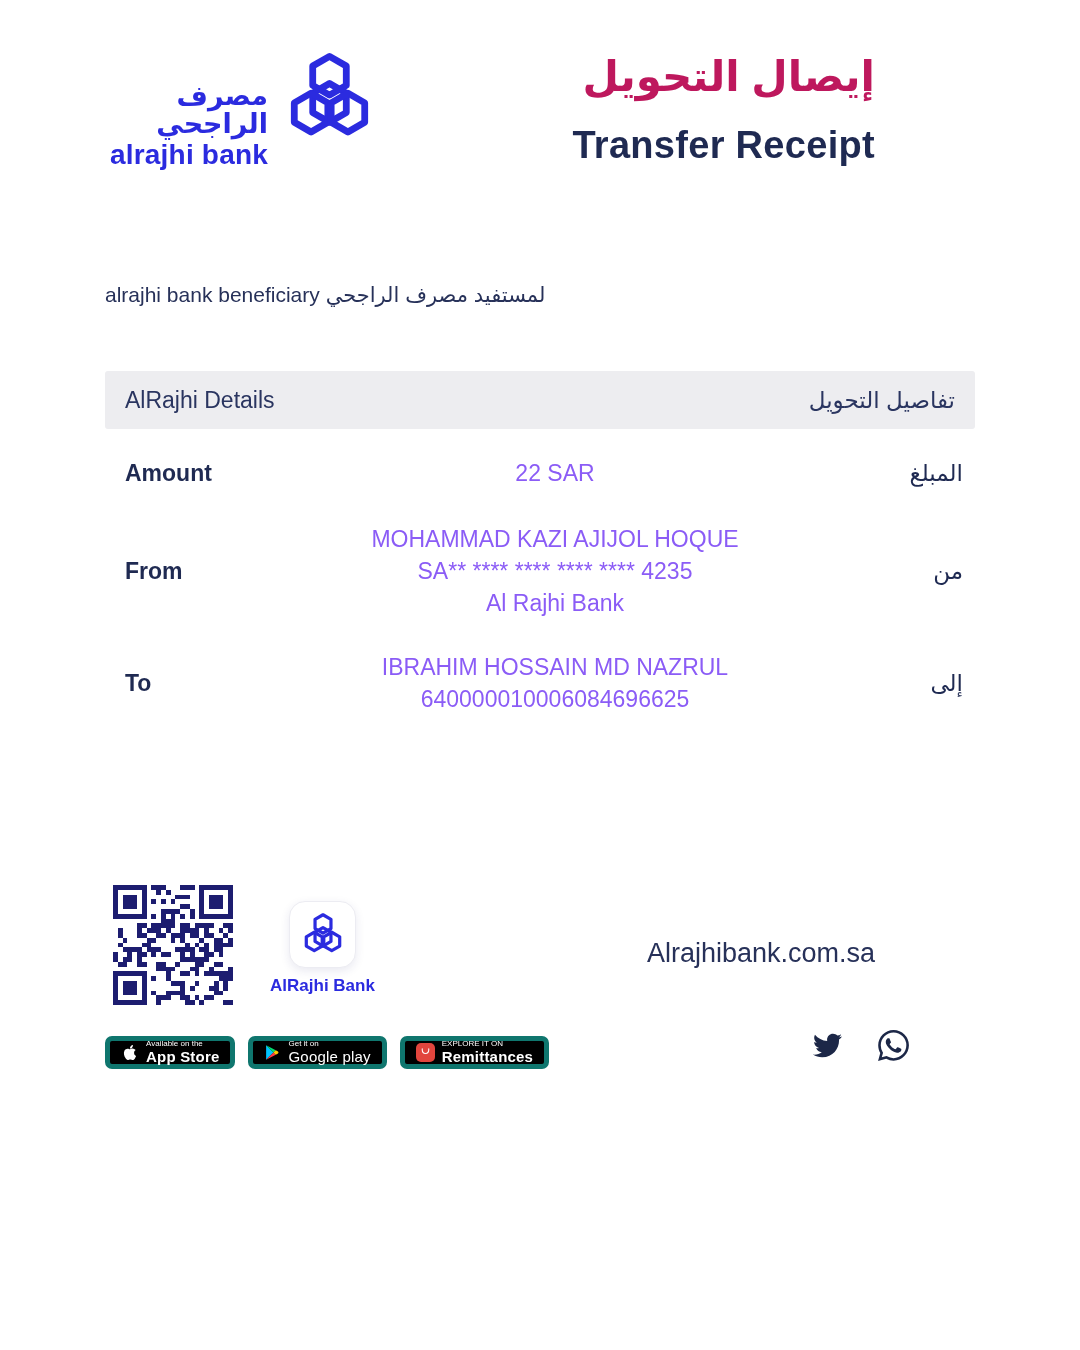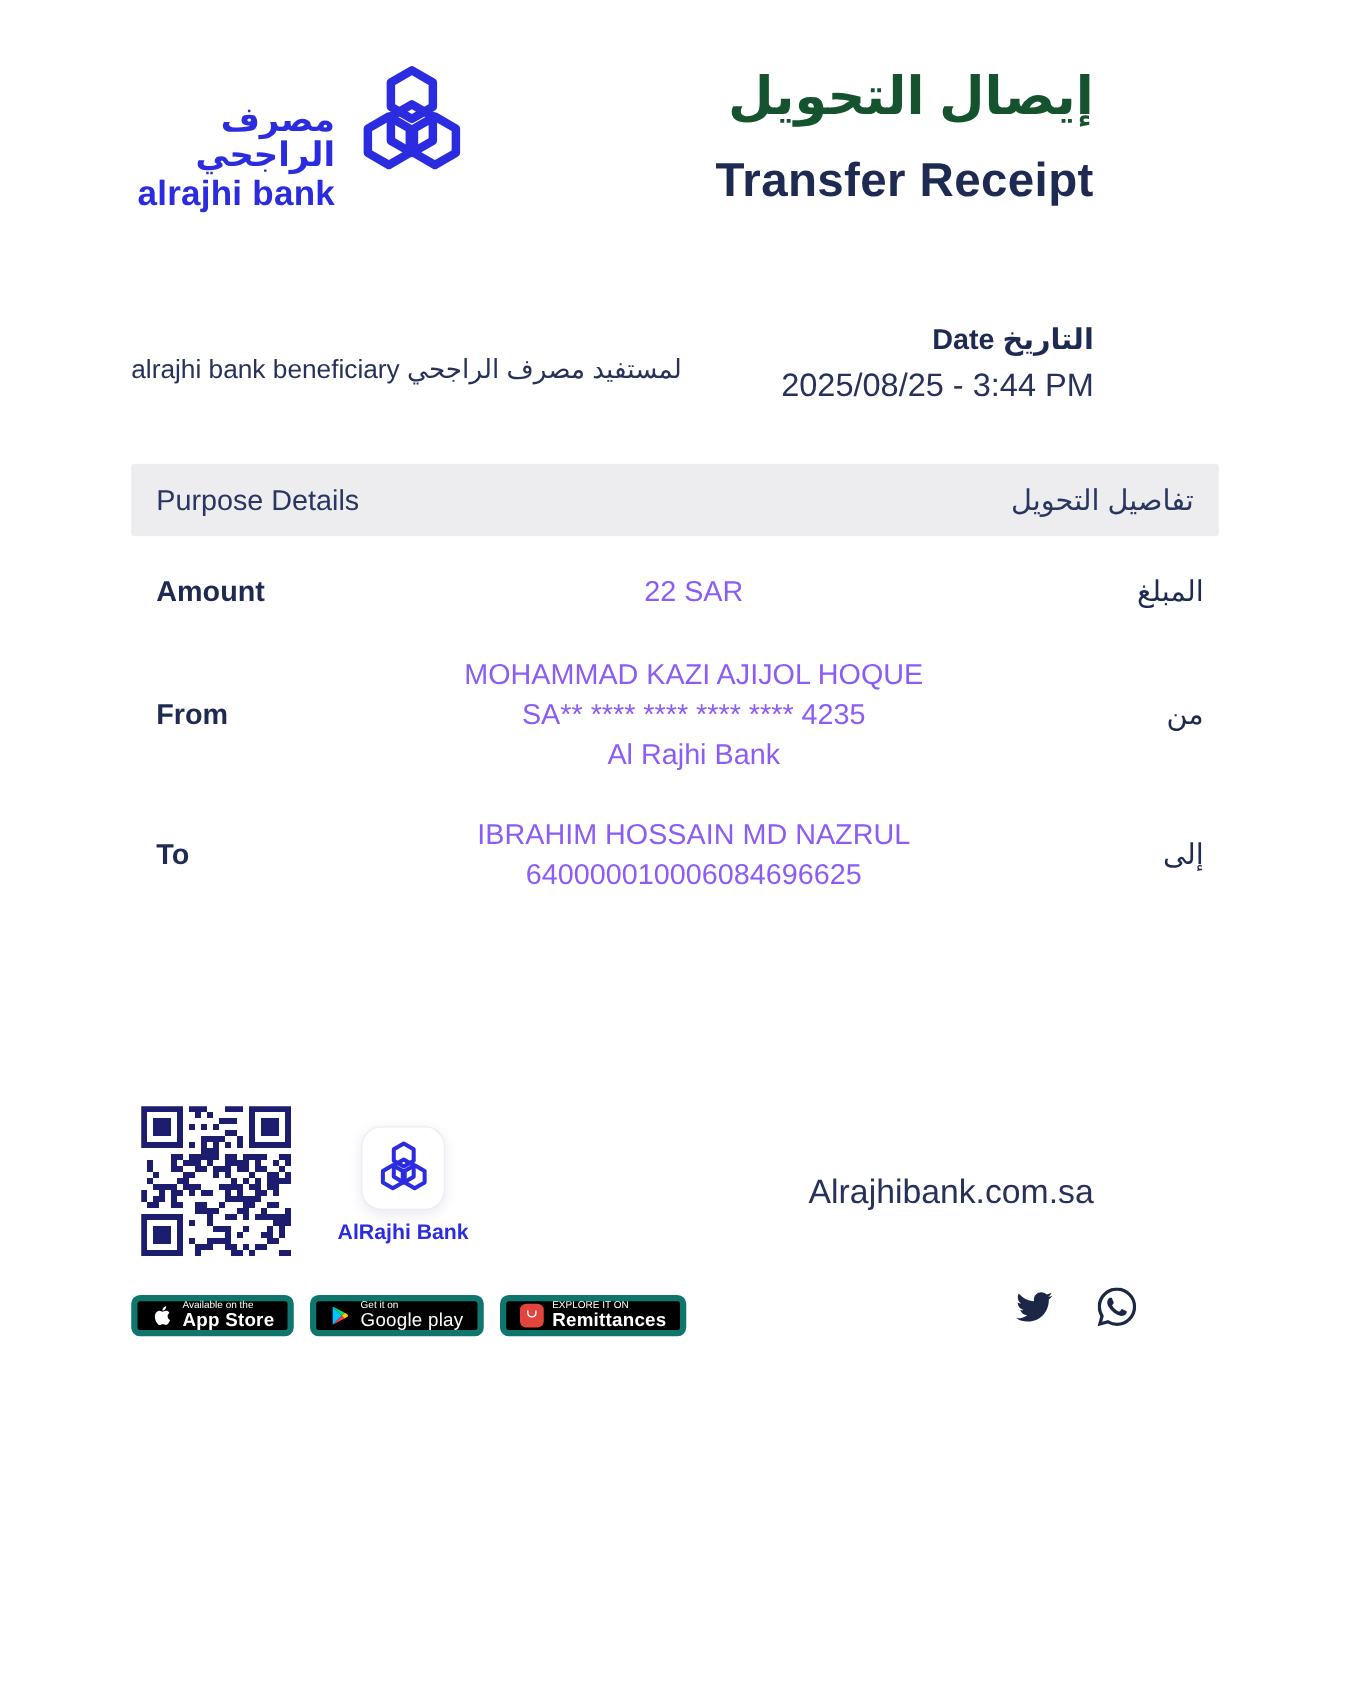--- a/index.html
+++ b/index.html
@@ -8,21 +8,21 @@
   .page {
     position:relative; width:980px; height:1350px; background:#ffffff;
     overflow:hidden; color:#232E5A;
   }
   
   .brand-text { position:absolute; left:100px; top:82px; width:168px; text-align:right; color:#2B2BDF; }
   .brand-text .ar { font-size:27px; font-weight:700; line-height:1.05; }
   .brand-text .en { font-size:28px; font-weight:700; letter-spacing:.2px; }
   .brand-mark { position:absolute; left:281px; top:46px; }
   .titles { position:absolute; right:105px; top:52px; text-align:right; }
-  .title-ar { font-size:42px; font-weight:700; color:#14532d; line-height:1.2; }
+  .title-ar { font-size:42px; font-weight:700; color:#be185d; line-height:1.2; }
   .title-en { font-size:38px; font-weight:700; color:#1F2A52; margin-top:22px; letter-spacing:.3px; }
   
   .beneficiary { position:absolute; left:105px; top:283px; font-size:21px; color:#273159; }
   .date-block { position:absolute; right:105px; top:258px; text-align:right; }
   .date-label { font-size:23px; font-weight:700; color:#1F2A52; }
   .date-value { font-size:26px; color:#273159; margin-top:8px; }
   
   .section-bar {
     position:absolute; left:105px; top:371px; width:870px; height:58px;
     background:#EDEDF0; border-radius:3px; display:flex; align-items:center;
@@ -81,30 +81,23 @@
   </div>
   <div class="titles">
     <div class="title-ar">إيصال التحويل</div>
     <div class="title-en">Transfer Receipt</div>
   </div>
 
   <div class="beneficiary">
     <span>alrajhi bank beneficiary</span>
     <span dir="rtl">لمستفيد مصرف الراجحي</span>
   </div>
-  <div class="date-block">
-    <div class="date-label">
-      <span>Date</span>
-      <span dir="rtl">التاريخ</span>
-    </div>
-    <div class="date-value">2025/08/25 - 3:44 PM</div>
-  </div>
 
   <div class="section-bar">
-    <span>Purpose Details</span>
+    <span>AlRajhi Details</span>
     <span dir="rtl">تفاصيل التحويل</span>
   </div>
 
   <div class="details">
     <div class="row row-amount">
       <div class="lbl">Amount</div>
       <div class="val">
         <div>22 SAR</div>
       </div>
       <div class="ar-lbl" dir="rtl">المبلغ</div>

